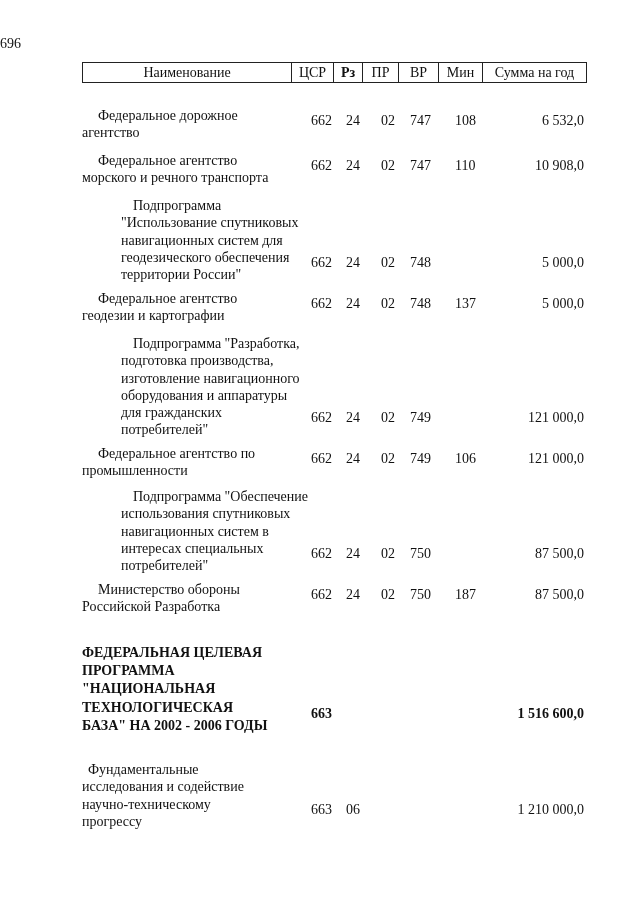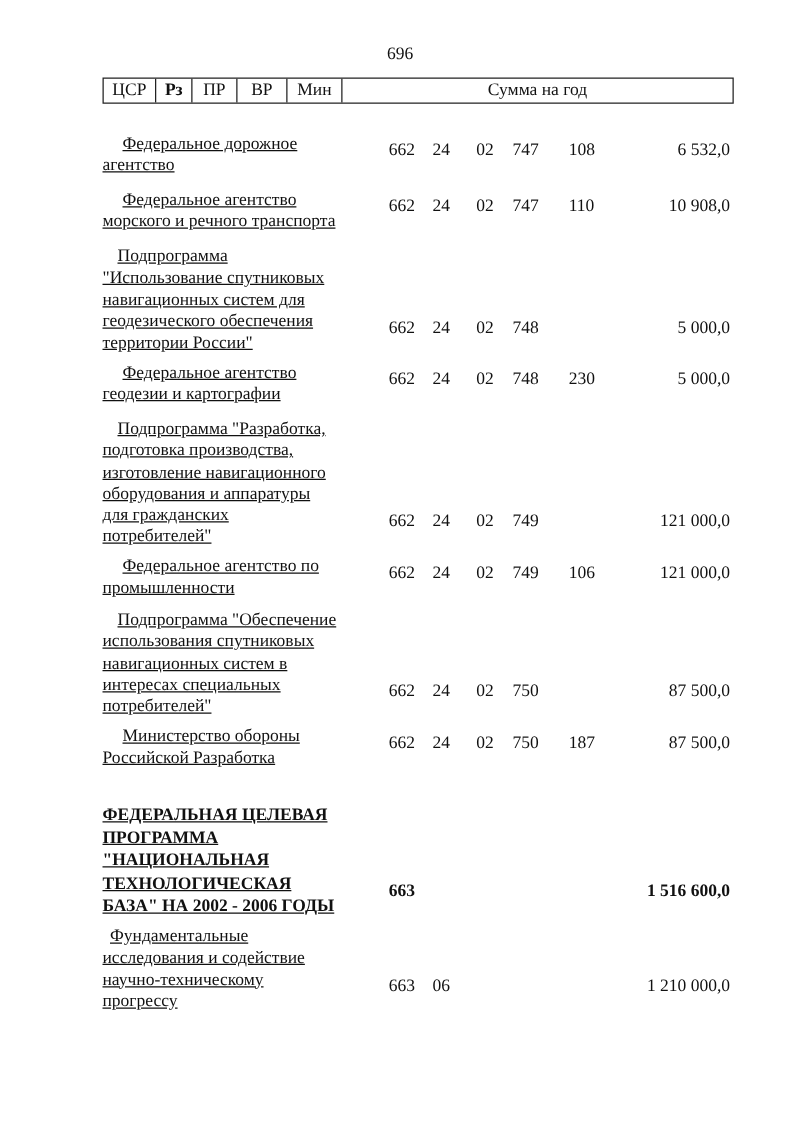--- a/index.html
+++ b/index.html
@@ -14,21 +14,21 @@
       overflow: hidden;
       font-family: "Liberation Serif", "DejaVu Serif", serif;
       color: #111111;
       font-size: 14px;
     }
     .page-number {
       position: absolute;
       top: 36px;
       left: 0;
       width: 640px;
-      text-align: center;
+      text-align: left;
       font-size: 14px;
     }
     .header-table {
       position: absolute;
       top: 62px;
       left: 82px;
       width: 505px;
       height: 21px;
       border: 1px solid #222;
       display: flex;
@@ -56,51 +56,51 @@
     .row {
       position: absolute;
       left: 82px;
       width: 505px;
       line-height: 17.3px;
       font-size: 14px;
     }
     .row .name {
       width: 215px;
       white-space: pre-line;
-      text-decoration: underline;
     }
     .row .vals {
       position: absolute;
       left: 0;
       bottom: 0;
       width: 505px;
       height: 17.3px;
     }
     .row .v {
       position: absolute;
       bottom: 12px;
       white-space: nowrap;
     }
     .v.csr { left: 229px; }
     .v.rz  { left: 264px; }
     .v.pr  { left: 299px; }
     .v.vr  { left: 328px; }
     .v.min { left: 373px; }
     .v.sum { right: 3px; text-align: center; }
     .indent1 { text-indent: 16px; }
-    .indent2 { text-indent: 12px; }
-    .indent3 { text-indent: 6px; }
+    .indent2 { text-indent: 12px; margin-left: 39px; }
+    .indent3 { text-indent: 6px; margin-top: 20px; }
     .bold { font-weight: bold; }
   </style>
 </head>
 <body>
 
 <div class="page-number">696</div>
 
 <div class="header-table">
+  <div class="hcell h-name">Наименование</div>
   <div class="hcell h-csr">ЦСР</div>
   <div class="hcell h-rz">Рз</div>
   <div class="hcell h-pr">ПР</div>
   <div class="hcell h-vr">ВР</div>
   <div class="hcell h-min">Мин</div>
   <div class="hcell h-sum">Сумма на год</div>
 </div>
 
 <div class="row" style="top:107px;">
   <div class="name indent1">Федеральное дорожное
@@ -145,21 +145,21 @@
 </div>
 
 <div class="row" style="top:290px;">
   <div class="name indent1">Федеральное агентство
 геодезии и картографии</div>
   <div class="vals">
     <span class="v csr">662</span>
     <span class="v rz">24</span>
     <span class="v pr">02</span>
     <span class="v vr">748</span>
-    <span class="v min">230</span>
+    <span class="v min">137</span>
     <span class="v sum">5 000,0</span>
   </div>
 </div>
 
 <div class="row" style="top:335px;">
   <div class="name indent2">Подпрограмма "Разработка,
 подготовка производства,
 изготовление навигационного
 оборудования и аппаратуры
 для гражданских

